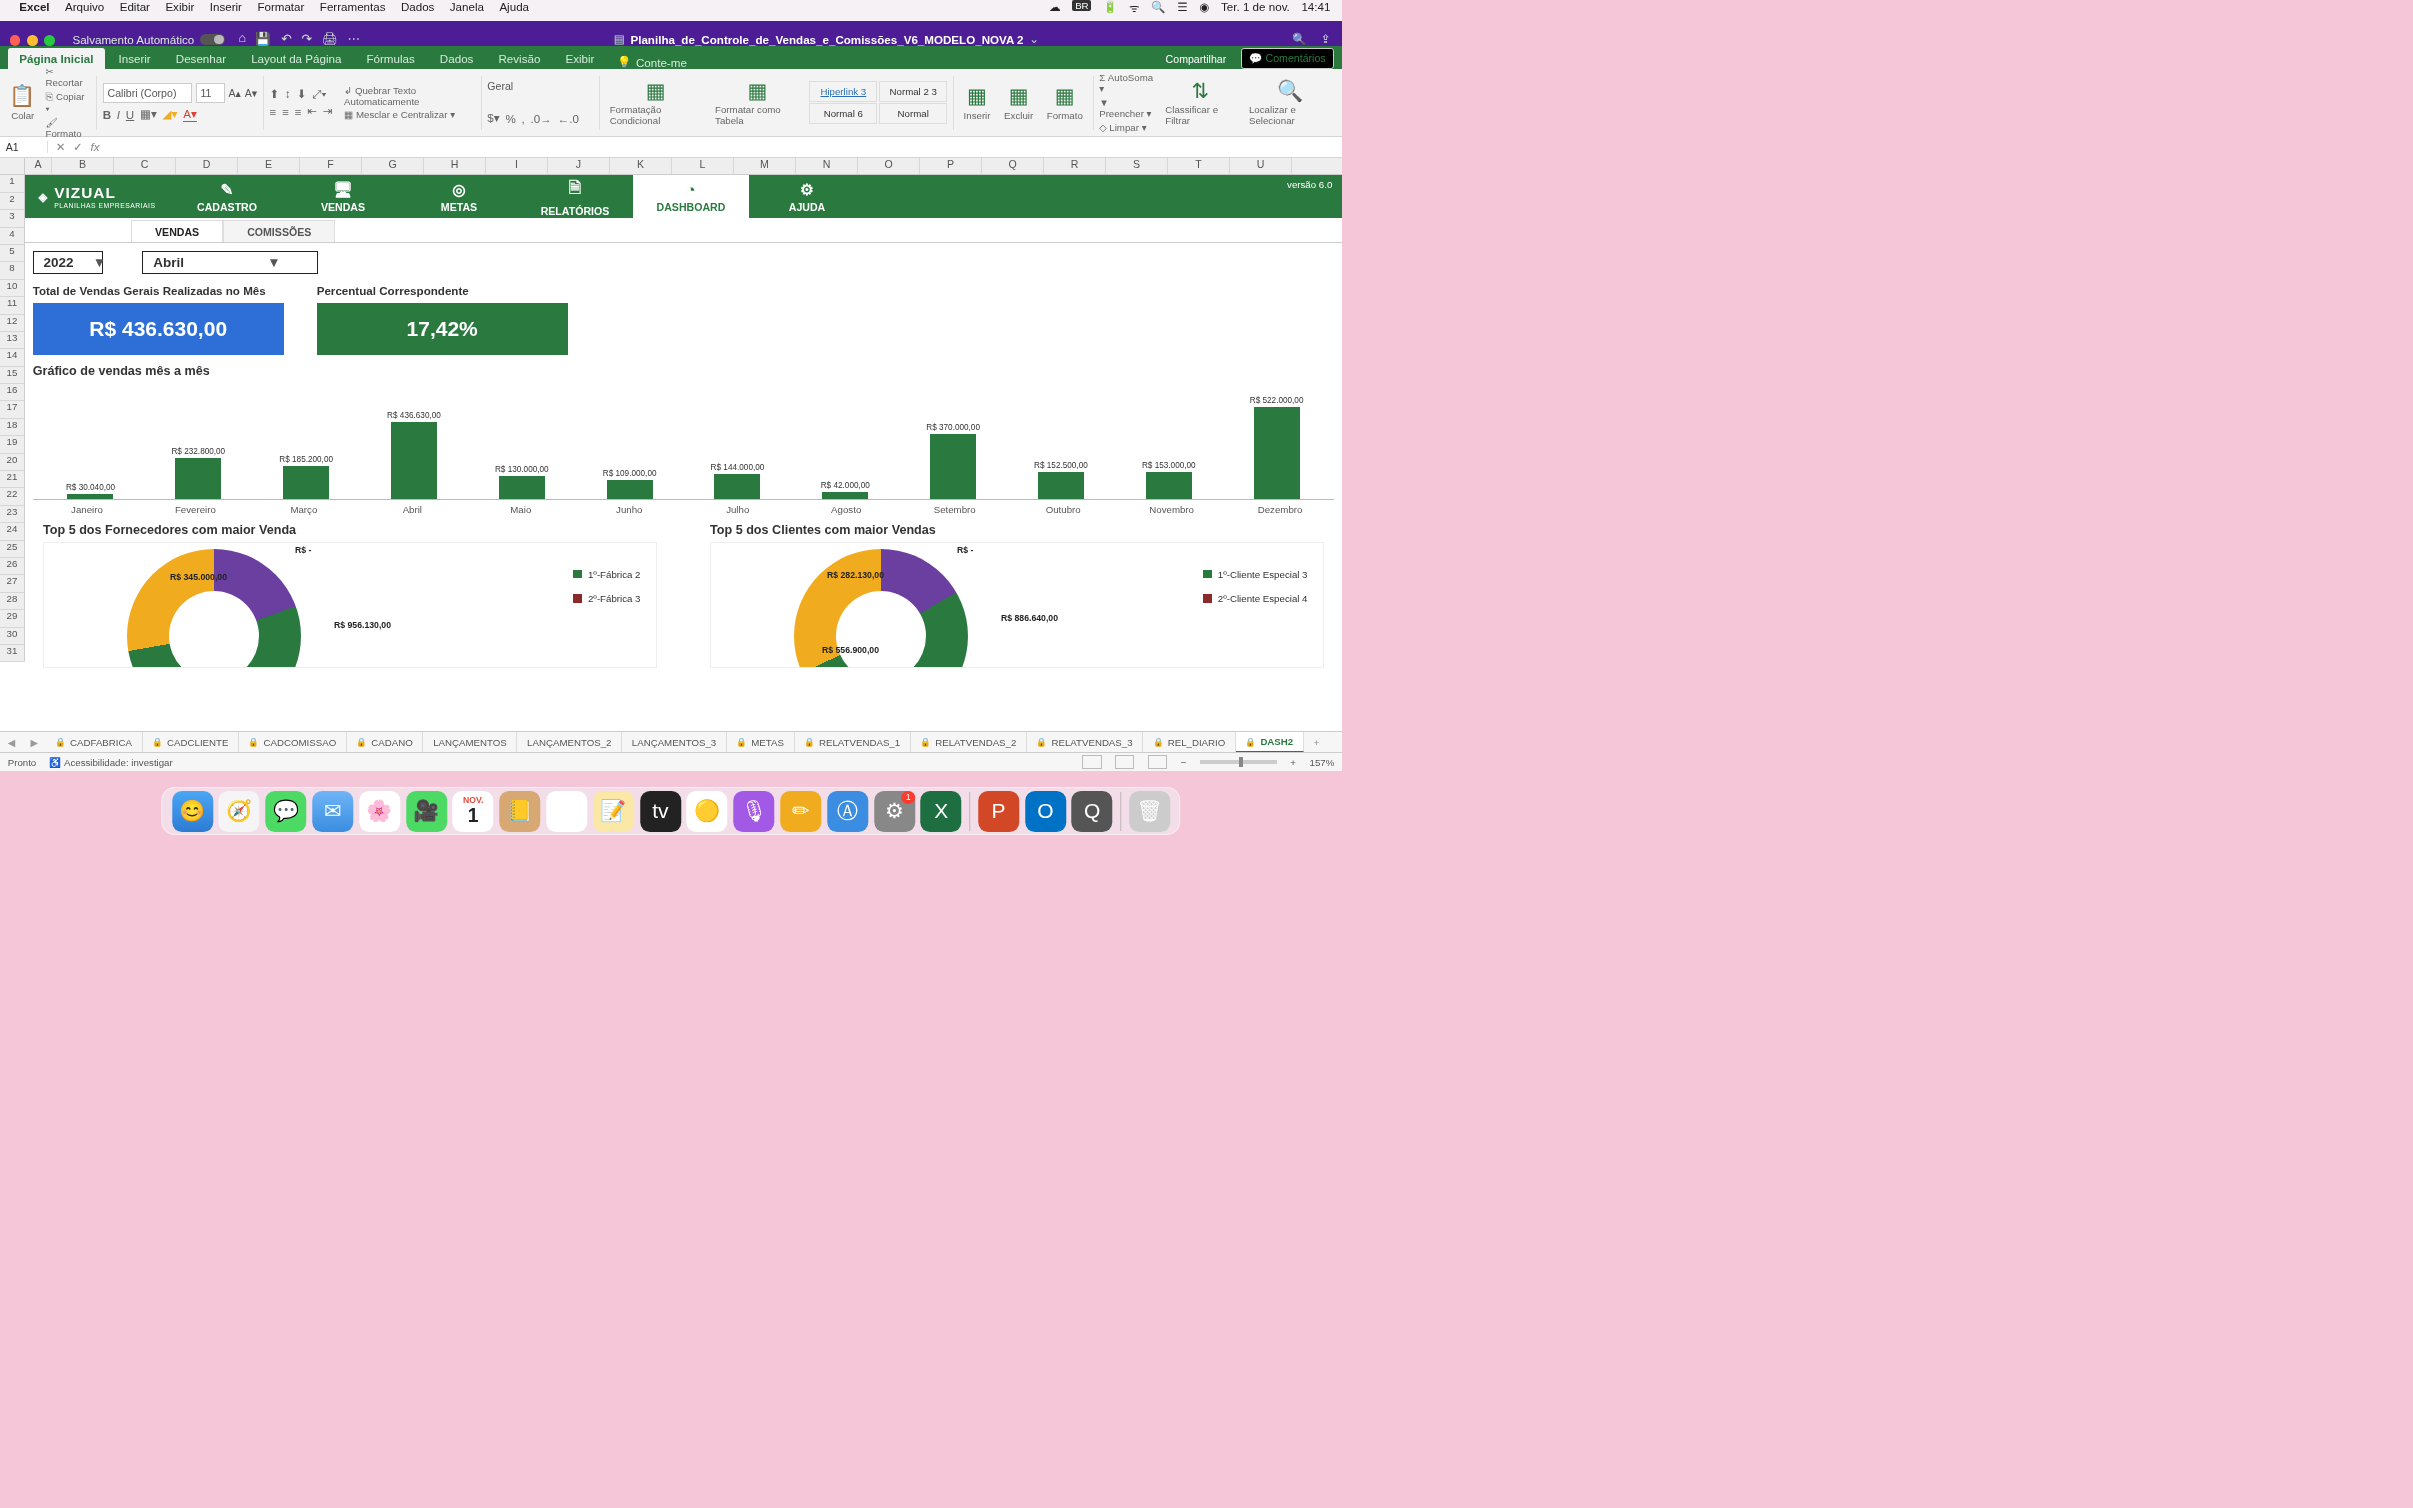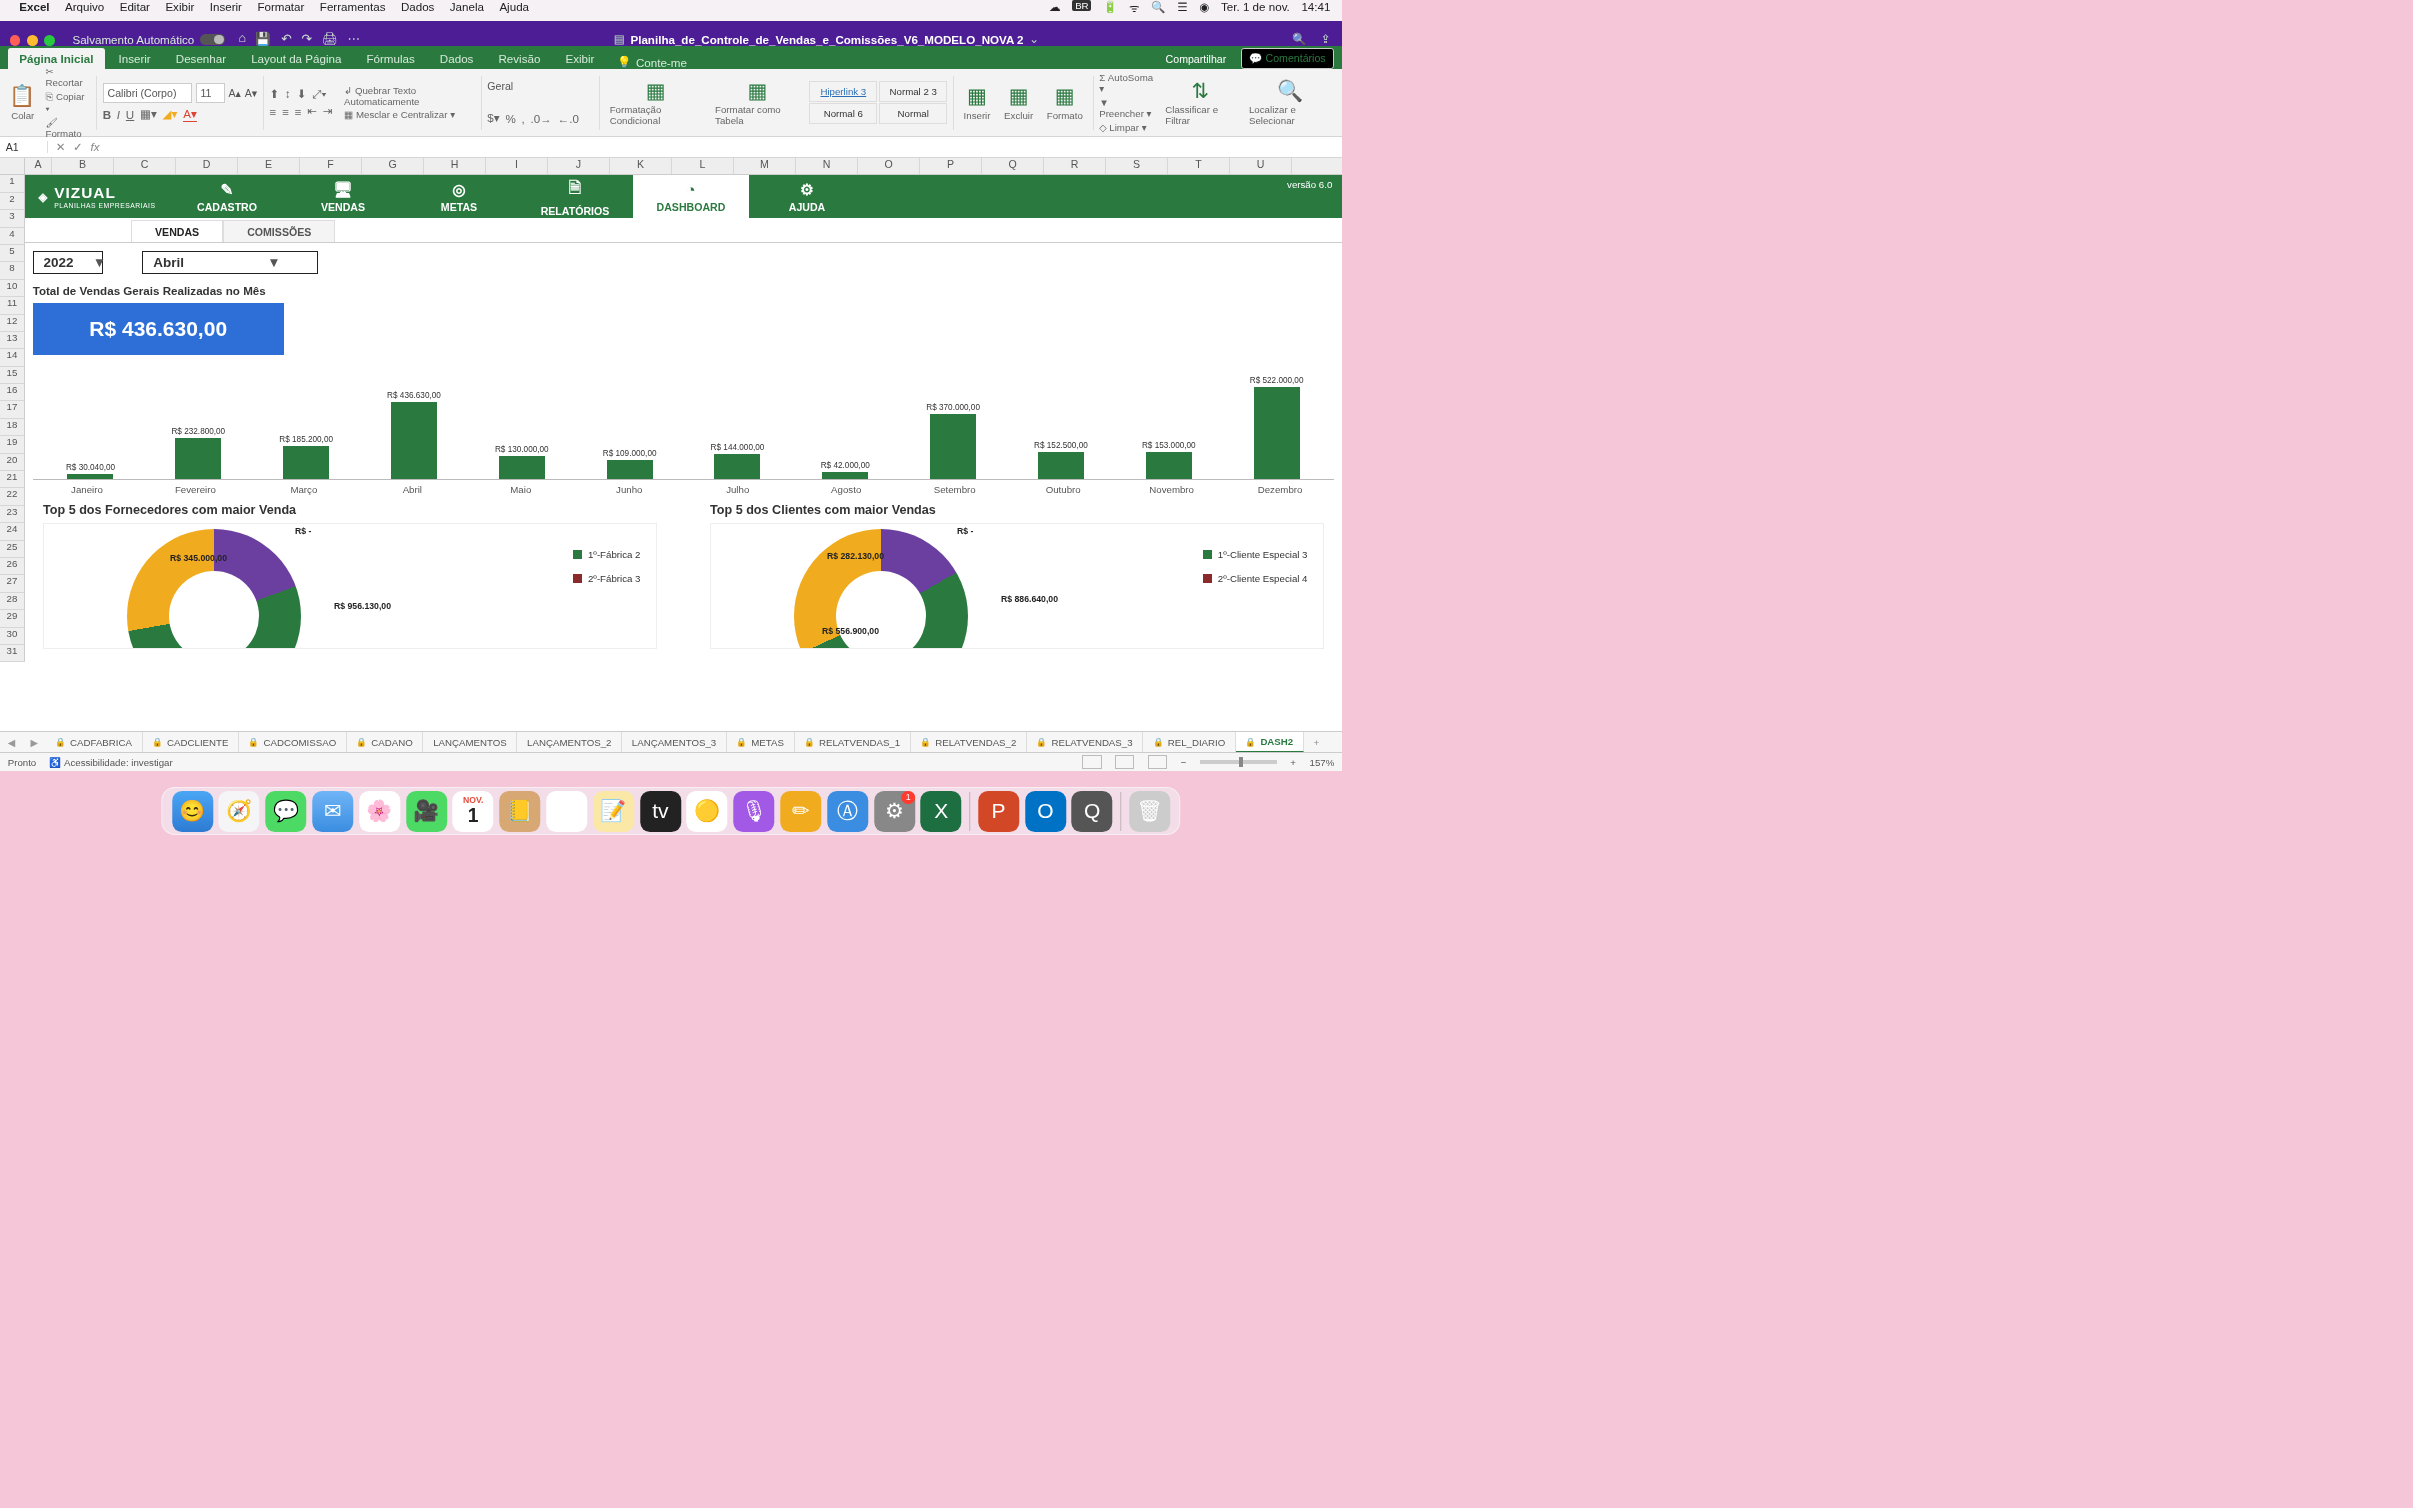--- a/index.html
+++ b/index.html
@@ -459,23 +459,28 @@
             <span>Abril</span>
             <span class="dd">▼</span>
           </div>
     </div>
 
     <div class="kpis">
       <div class="kpi">
         <div class="ktitle">Total de Vendas Gerais Realizadas no Mês</div>
         <div class="kbox b">R$ 436.630,00</div>
       </div>
+      <div class="kpi">
+        <div class="ktitle">Percentual Correspondente</div>
+        <div class="kbox g">17,42%</div>
+      </div>
     </div>
 
     <div class="barchart">
+      <div class="ctitle">Gráfico de vendas mês a mês</div>
       <div class="bars" id="bars">
             <div class="bcol">
               <div class="blabel">R$ 30.040,00</div>
               <div class="bar" style="height: 5.3px;"></div>
             </div>
             <div class="bcol">
               <div class="blabel">R$ 232.800,00</div>
               <div class="bar" style="height: 41px;"></div>
             </div>
             <div class="bcol">

